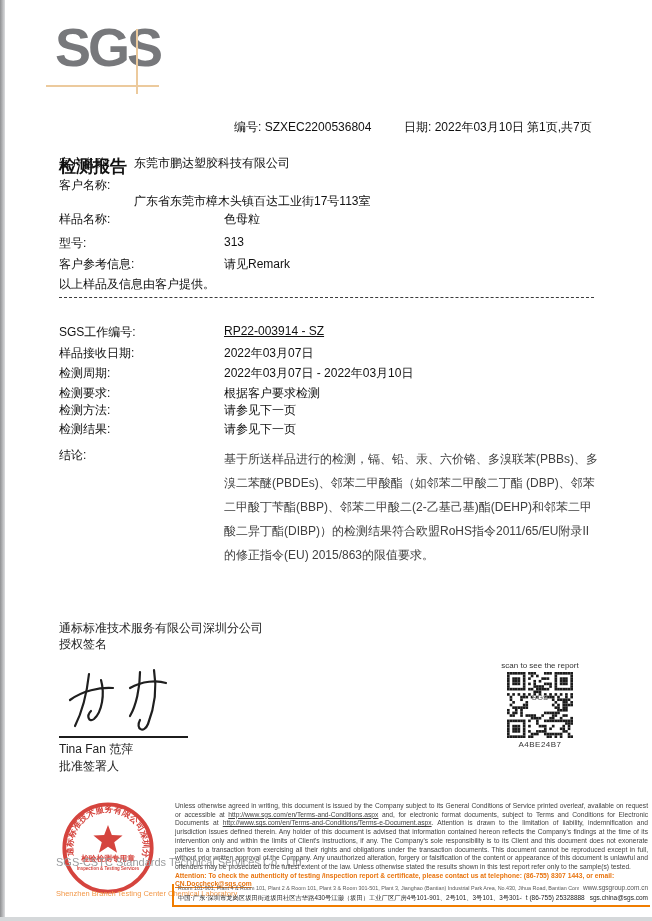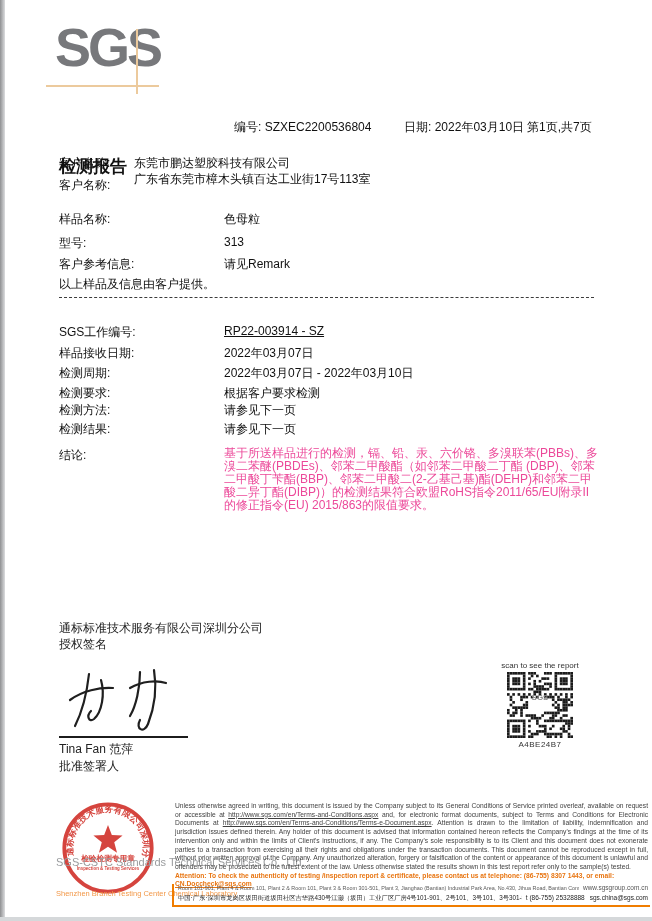--- a/index.html
+++ b/index.html
@@ -21,21 +21,21 @@
   .hdr-date{left:404px;}
   .hdr-page{left:527px;}
 
   
   .lbl{left:59px;font-size:12px;color:#111;white-space:nowrap;}
   .val{font-size:12px;color:#111;white-space:nowrap;}
   .val-c1{left:134px;}
   .val-c2{left:224px;}
   .dash-sep{left:59px;top:297px;width:535px;border-top:1px dashed #3c3c3c;height:0;}
 
-  .para{left:224px;top:447px;width:374px;font-size:12px;line-height:13px;color:#ec4899;}
+  .para{left:224px;top:447px;width:374px;font-size:12px;line-height:24px;color:#404040;}
 
   
   .sig-company{left:59px;top:620px;font-size:12px;}
   .sig-auth{left:59px;top:636px;font-size:12px;}
   .sig-line{left:59px;top:736px;width:129px;height:2px;background:#1c1c1c;}
   .sig-name{left:59px;top:741px;font-size:12px;}
   .sig-title{left:59px;top:758px;font-size:12px;}
 
   
   .qr-top{left:501px;top:661px;width:78px;text-align:center;font-size:8px;color:#333;}
@@ -73,21 +73,21 @@
   <div class="abs logo-vline"></div>
 
   <div class="abs doc-title">检测报告</div>
   <div class="abs hdr hdr-no"><span>编号:</span> <span>SZXEC2200536804</span></div>
   <div class="abs hdr hdr-date"><span>日期:</span> <span>2022年03月10日</span></div>
   <div class="abs hdr hdr-page">第1页,共7页</div>
 
   <div class="abs lbl" style="top:155px;">客户名称:</div>
   <div class="abs val val-c1" style="top:155px;">东莞市鹏达塑胶科技有限公司</div>
   <div class="abs lbl" style="top:177px;">客户名称:</div>
-  <div class="abs val val-c1" style="top:171px;">广东省东莞市樟木头镇百达工业街17号113室</div>
+  <div class="abs val val-c1" style="top:193px;">广东省东莞市樟木头镇百达工业街17号113室</div>
 
   <div class="abs lbl" style="top:211px;">样品名称:</div>
   <div class="abs val val-c2" style="top:211px;">色母粒</div>
   <div class="abs lbl" style="top:235px;">型号:</div>
   <div class="abs val val-c2" style="top:235px;">313</div>
   <div class="abs lbl" style="top:256px;">客户参考信息:</div>
   <div class="abs val val-c2" style="top:256px;">请见Remark</div>
   <div class="abs lbl" style="top:276px;">以上样品及信息由客户提供。</div>
 
   <div class="abs dash-sep"></div>

